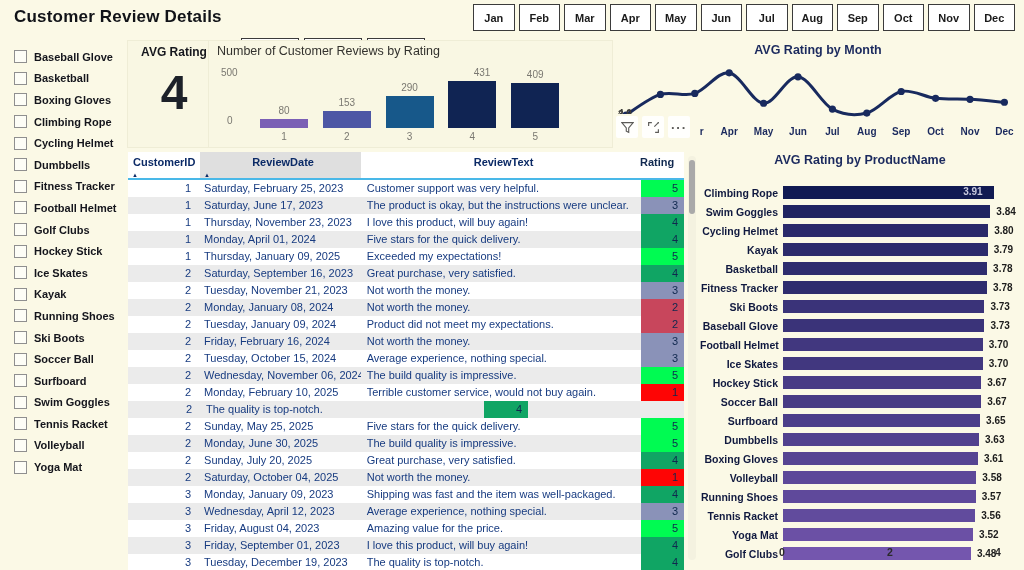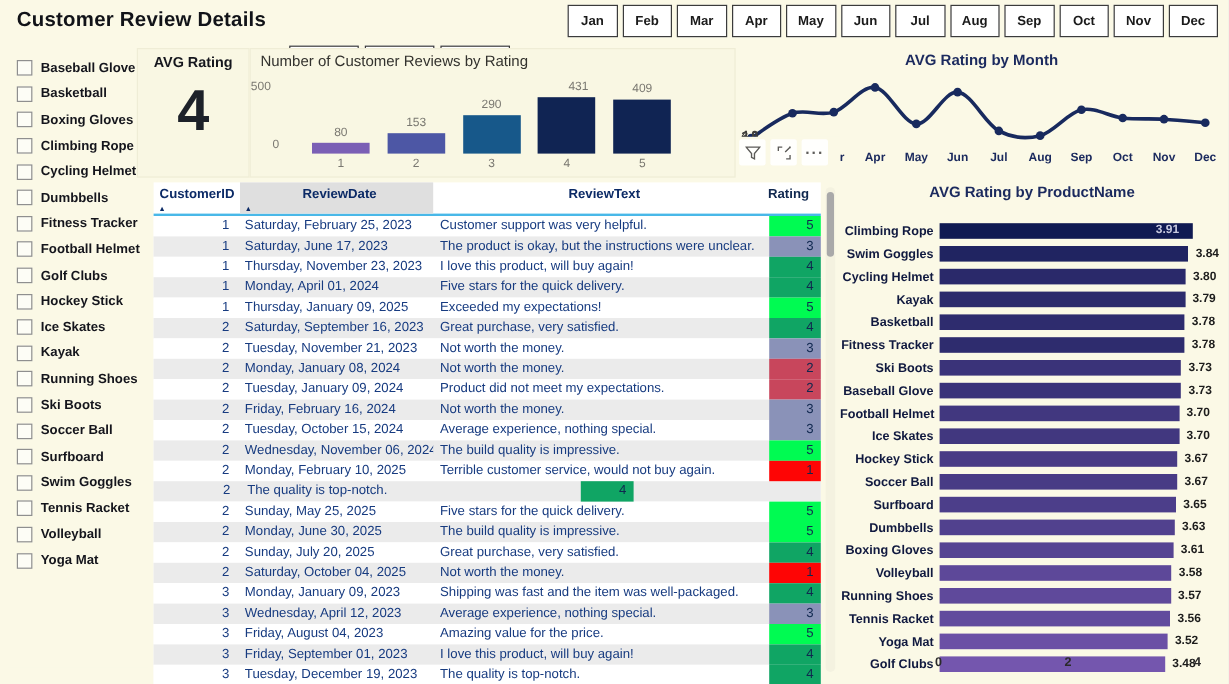--- a/index.html
+++ b/index.html
@@ -18,21 +18,21 @@
 
   
   #slicer{position:absolute;left:6px;top:46px;width:118px;height:510px;background:#FBF9E6;}
   .sl-item{display:flex;align-items:center;gap:7px;height:21.6px;cursor:pointer;padding-left:8px;}
   .sl-box{width:11px;height:11px;background:#fdfdf6;border:1px solid #8f8f8f;flex:0 0 auto;}
   .sl-lbl{font-size:11px;font-weight:700;color:#14151c;white-space:nowrap;}
 
   .panel{position:absolute;background:#F9F7E3;border:1px solid #EFEDD6;box-sizing:border-box;}
 
   
-  #avg-card{left:114px;top:40px;width:94px;height:108px;}
+  #avg-card{left:127px;top:40px;width:94px;height:108px;}
   #avg-card .ct{font-size:12px;font-weight:700;color:#15161d;text-align:center;margin-top:4px;}
   #avg-card .cv{font-size:48px;font-weight:700;color:#1d2129;text-align:center;margin-top:10px;line-height:1;}
 
   
   #bar-panel{left:208px;top:40px;width:405px;height:108px;}
   .chart-title{font-size:12.5px;color:#33322e;padding:3px 0 0 8px;white-space:nowrap;}
   .chart-title.navy{color:#1b2a5e;font-weight:700;text-align:center;padding-left:0;}
   .ylab{position:absolute;font-size:10px;color:#7a7871;}
   .vbar{position:absolute;cursor:pointer;}
   .vbar-val{position:absolute;font-size:10px;color:#7a7871;text-align:center;width:48px;}
@@ -184,21 +184,21 @@
     </div>
 
   <div id="avg-card" class="panel">
     <div class="ct">AVG Rating</div>
     <div class="cv">4</div>
   </div>
 
   <div id="bar-panel" class="panel">
     <div class="chart-title">Number of Customer Reviews by Rating</div>
     <div id="bar-plot">
-        <div class="ylab" style="left: 0; top: 26px;">500</div>
+        <div class="ylab" style="left: 12px; top: 26px;">500</div>
         <div class="ylab" style="left: 18px; top: 74px;">0</div>
         <div class="vbar" style="left: 51px; top: 78.2px; width: 48px; height: 8.8px; background: rgb(123, 95, 181);"></div>
         <div class="vbar-val" style="left: 51px; top: 64.2px;">80</div>
         <div class="vbar-cat" style="left: 51px; top: 90px;">1</div>
         <div class="vbar" style="left: 113.8px; top: 70.17px; width: 48px; height: 16.83px; background: rgb(77, 87, 165);"></div>
         <div class="vbar-val" style="left: 113.8px; top: 56.17px;">153</div>
         <div class="vbar-cat" style="left: 113.8px; top: 90px;">2</div>
         <div class="vbar" style="left: 176.6px; top: 55.1px; width: 48px; height: 31.9px; background: rgb(23, 88, 138);"></div>
         <div class="vbar-val" style="left: 176.6px; top: 41.1px;">290</div>
         <div class="vbar-cat" style="left: 176.6px; top: 90px;">3</div>

